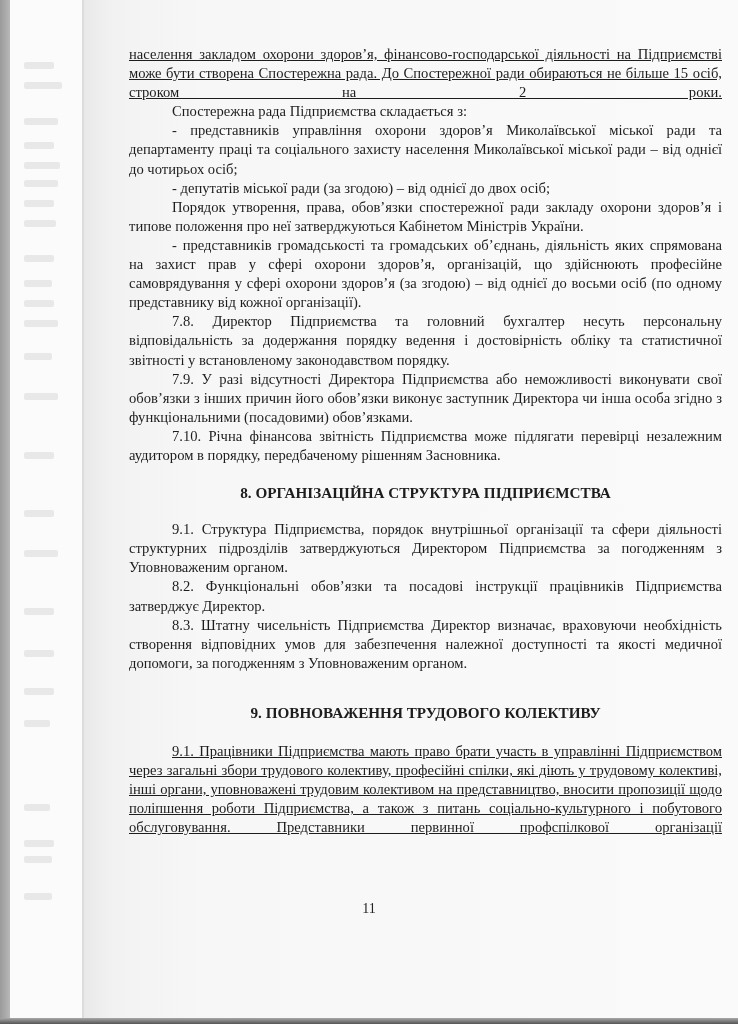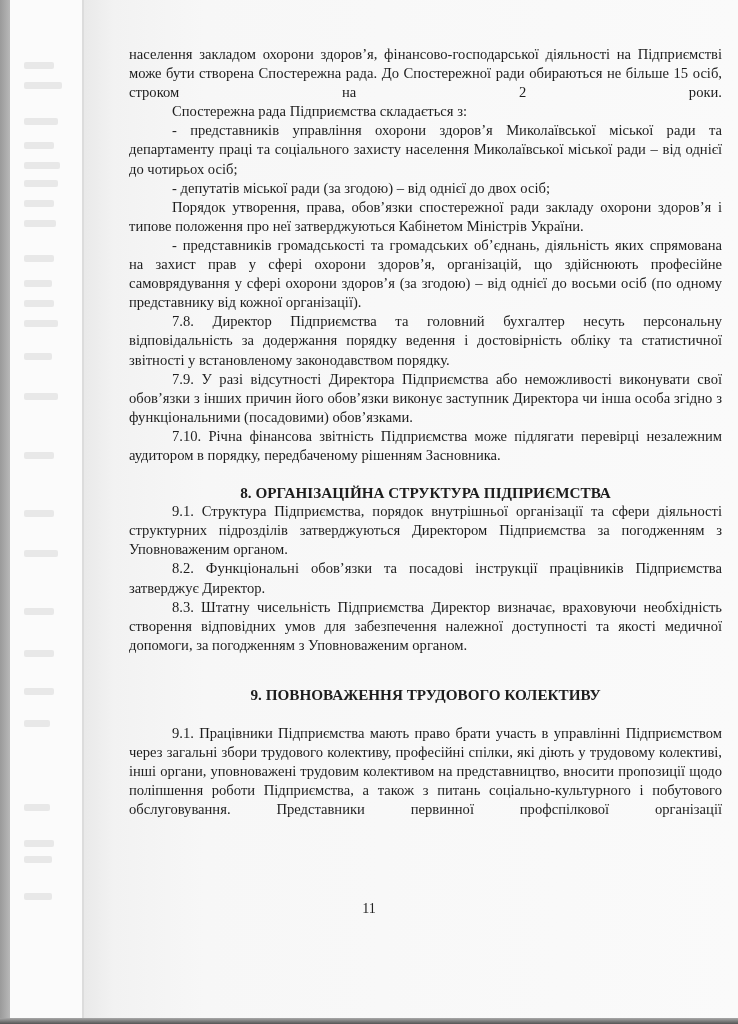--- a/index.html
+++ b/index.html
@@ -27,25 +27,25 @@
     .bottom-edge {
       position: absolute; left: 0; top: 1018px; width: 738px; height: 6px;
       background: linear-gradient(to bottom, #a8a8a8, #555);
     }
     .text {
       position: absolute; left: 129px; top: 45px; width: 593px;
       color: #1d1d1d; font-size: 14.6px; line-height: 19.1px;
     }
     .p { margin: 0; text-align: justify; text-align-last: left; }
     .p.ind { text-indent: 43px; }
-    .p.last-just { text-align-last: justify; }
+    .p.last-just { text-align-last: justify; text-decoration: underline; }
     .heading {
       margin: 0; text-align: center; font-size: 15.2px;
     }
-    .h8 { margin-top: 18px; }
+    .h8 { margin-top: 18px; margin-bottom: 18px; }
     .h9 { margin-top: 30px; margin-bottom: 20px; }
     .page-number {
       position: absolute; left: 0; width: 738px; top: 901px; text-align: center;
       font-size: 14px; color: #222;
     }
   </style>
 </head>
 <body>
 
 <div class="scan-edge"></div>

